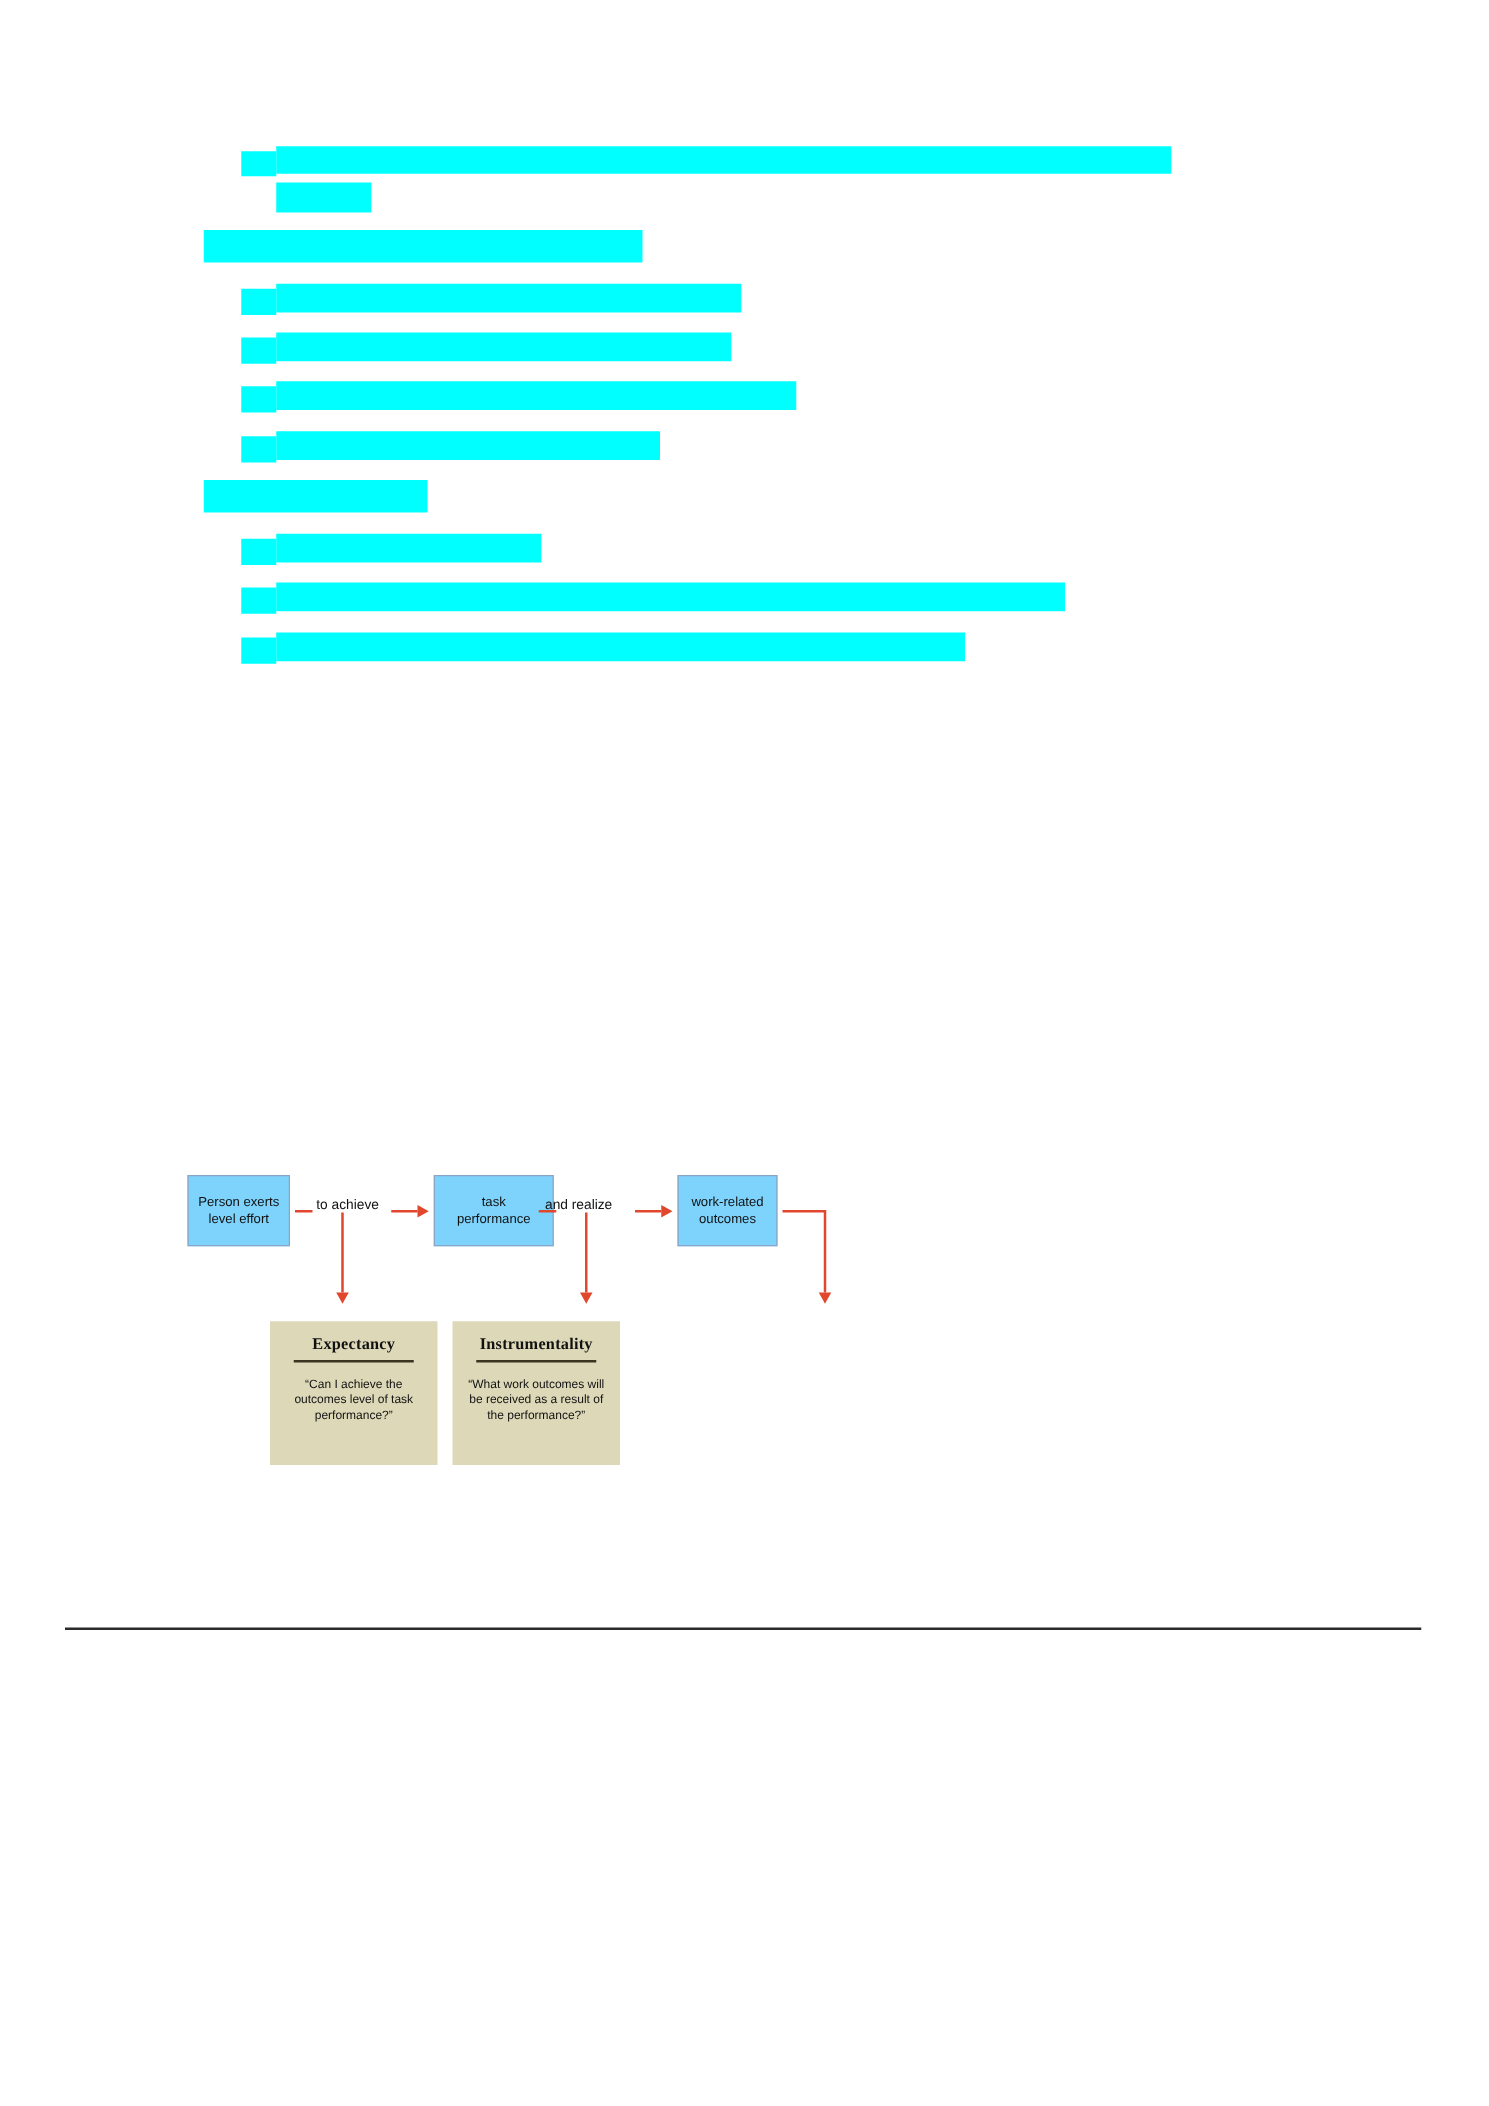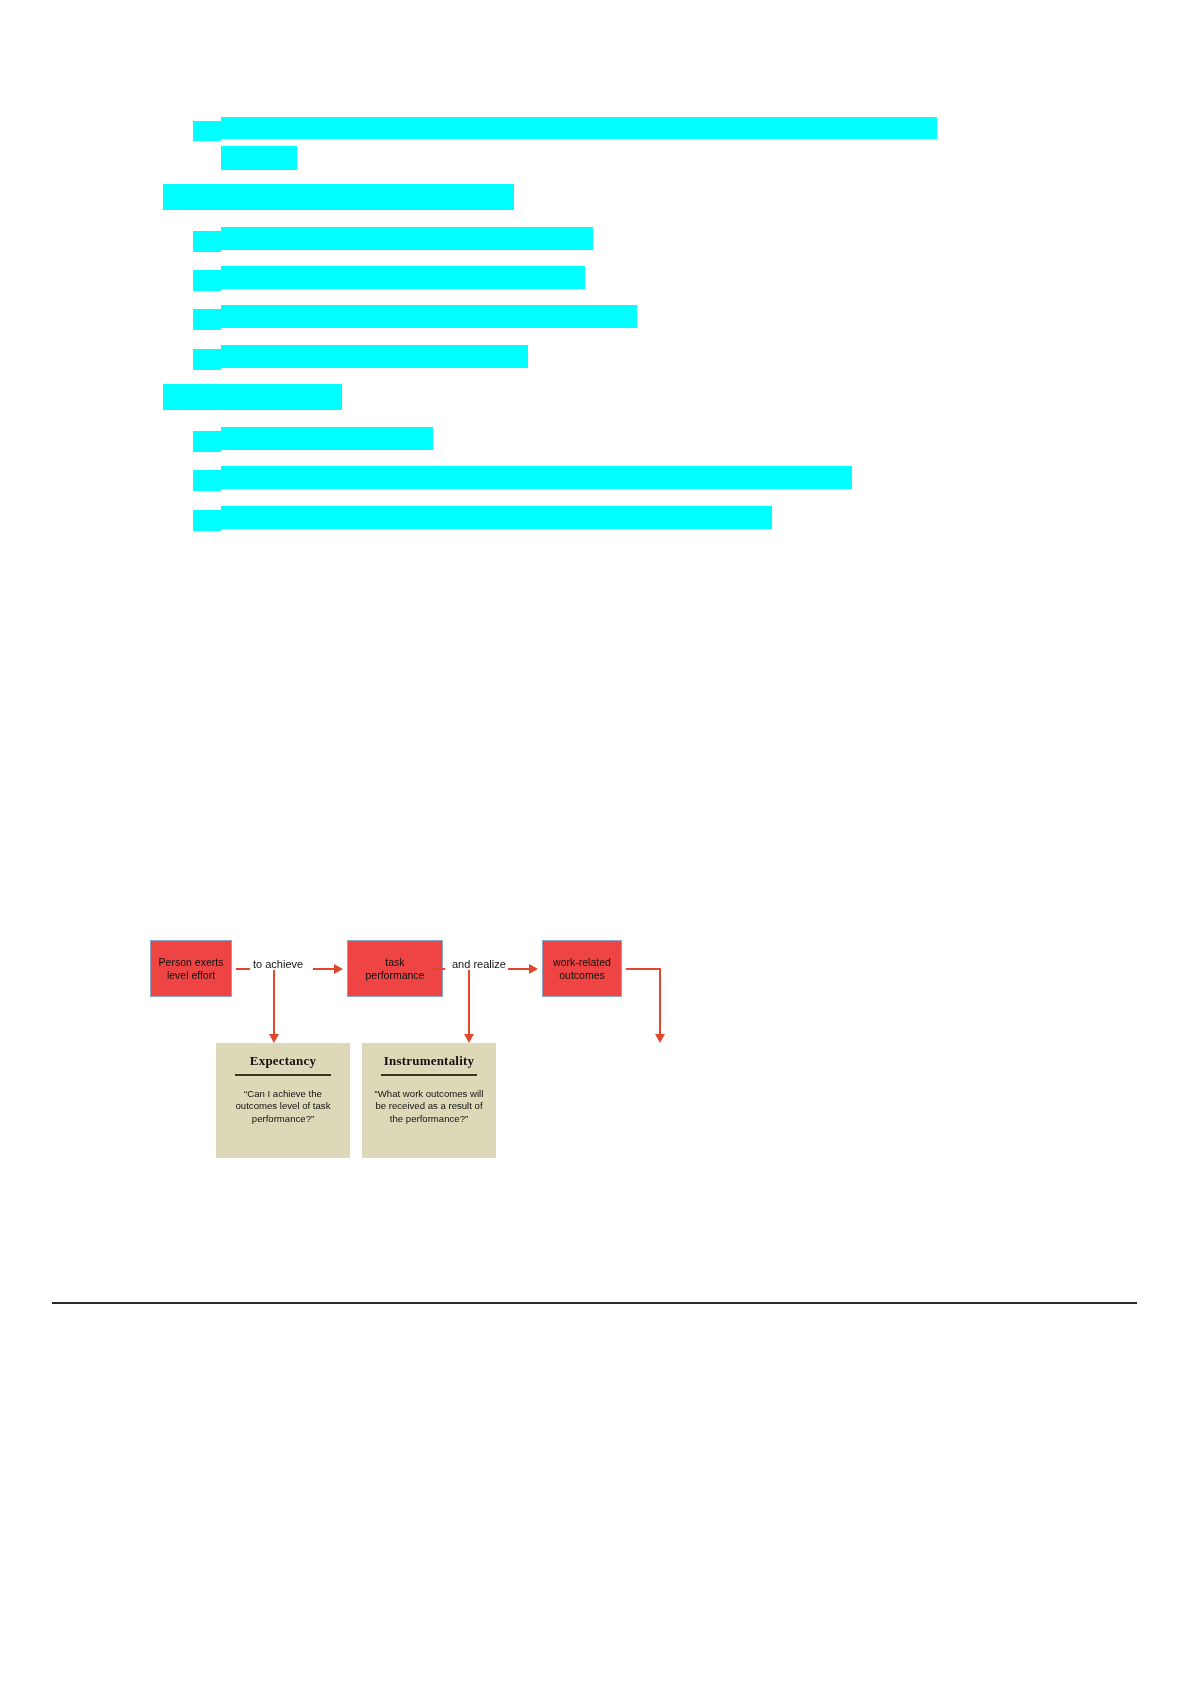--- a/index.html
+++ b/index.html
@@ -49,21 +49,21 @@
   .flow-row {
     position: absolute;
     left: 0;
     top: 0;
     width: 520px;
     height: 60px;
   }
 
   .flow-box {
     position: absolute;
-    background: #ef4444;
+    background: #7dd3fc;
     border: 1px solid #8aa6c6;
     color: #111111;
     font-size: 10.5px;
     line-height: 12.5px;
     text-align: center;
     display: flex;
     align-items: center;
     justify-content: center;
     box-sizing: border-box;
     padding: 2px 3px;
@@ -99,21 +99,21 @@
     position: absolute;
     width: 0;
     height: 0;
     border-left: 5px solid transparent;
     border-right: 5px solid transparent;
     border-top: 9px solid #e0472c;
   }
 
   .card {
     position: absolute;
-    top: 103px;
+    top: 117px;
     width: 134px;
     height: 115px;
     background: #ddd9b8;
     box-sizing: border-box;
     padding: 10px 6px 6px 6px;
     text-align: center;
   }
   .card-title {
     font-family: "Liberation Serif", serif;
     font-weight: bold;
@@ -207,21 +207,21 @@
     <div class="arrow-right" style="left:184px; top:24px;"></div>
 
     <div class="flow-box" style="left:197px; top:0px; width:96px; height:57px;">
       <span>
         <span>task</span><br>
         <span>performance</span>
       </span>
     </div>
 
     <div class="conn" style="left:281px; top:28px; width:14px;"></div>
-    <div class="flow-label" style="left:302px;">and realize</div>
+    <div class="flow-label" style="left:286px;">and realize</div>
     <div class="conn" style="left:358px; top:28px; width:21px;"></div>
     <div class="arrow-right" style="left:379px; top:24px;"></div>
 
     <div class="flow-box" style="left:392px; top:0px; width:80px; height:57px;">
       <span>
         <span>work-related</span><br>
         <span>outcomes</span>
       </span>
     </div>
 

